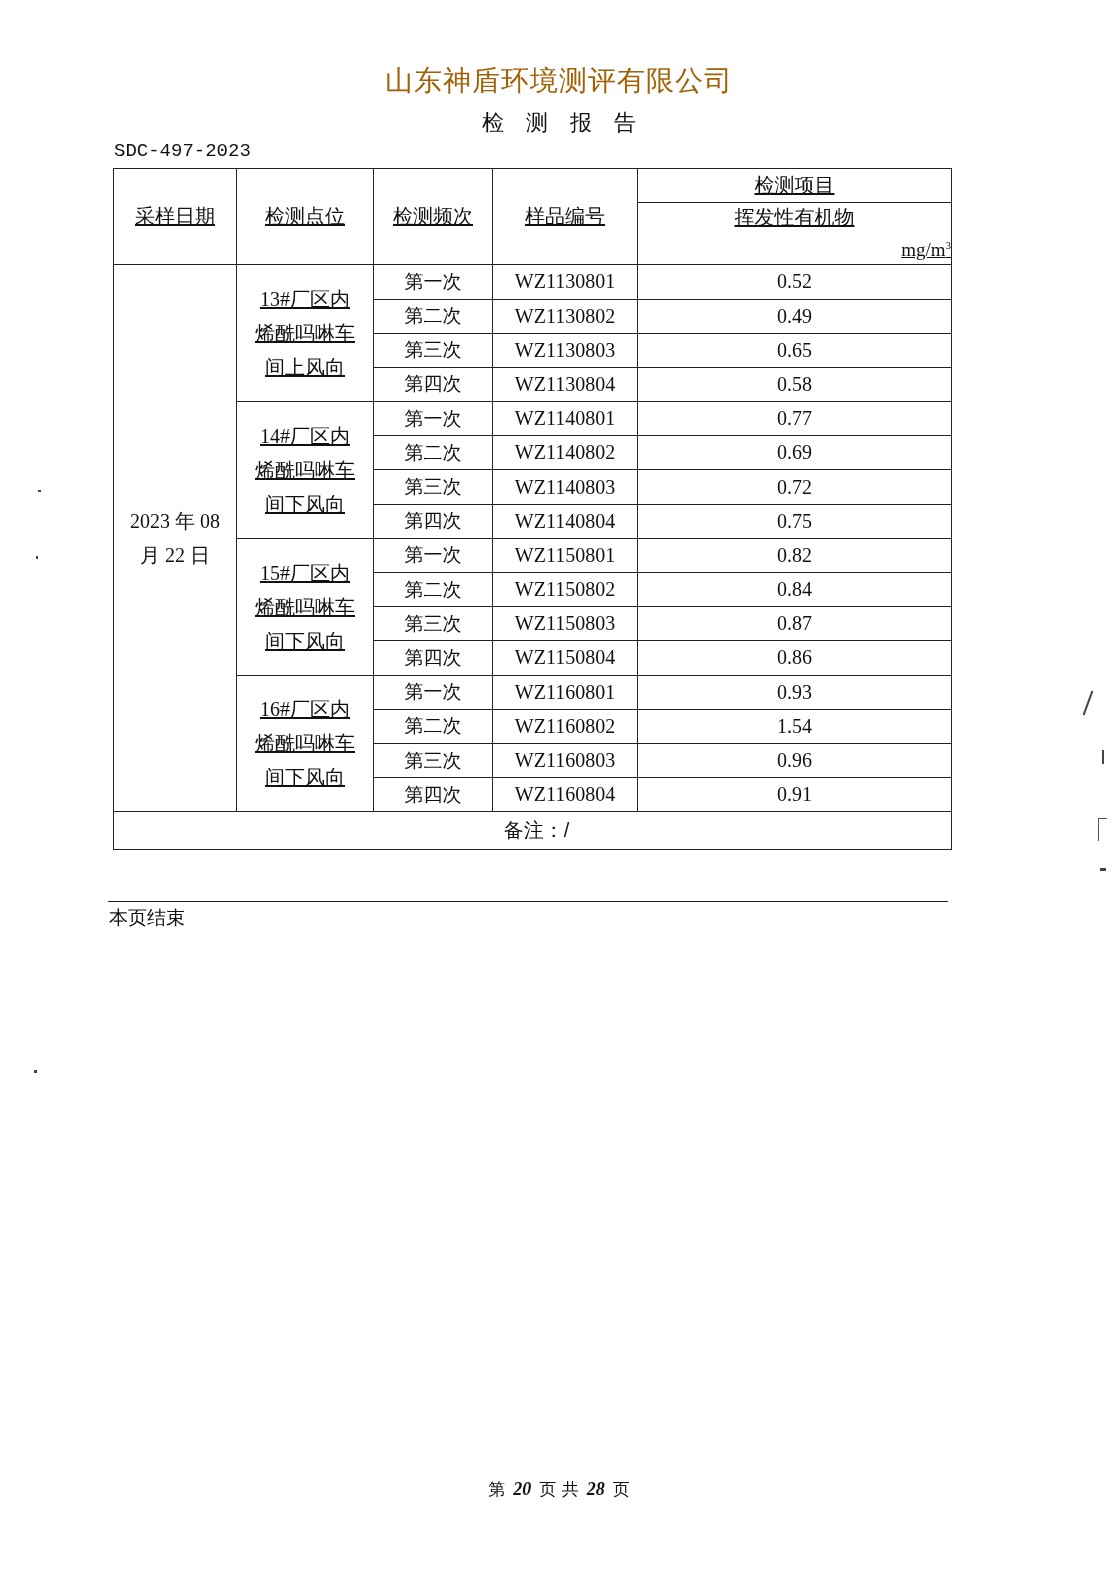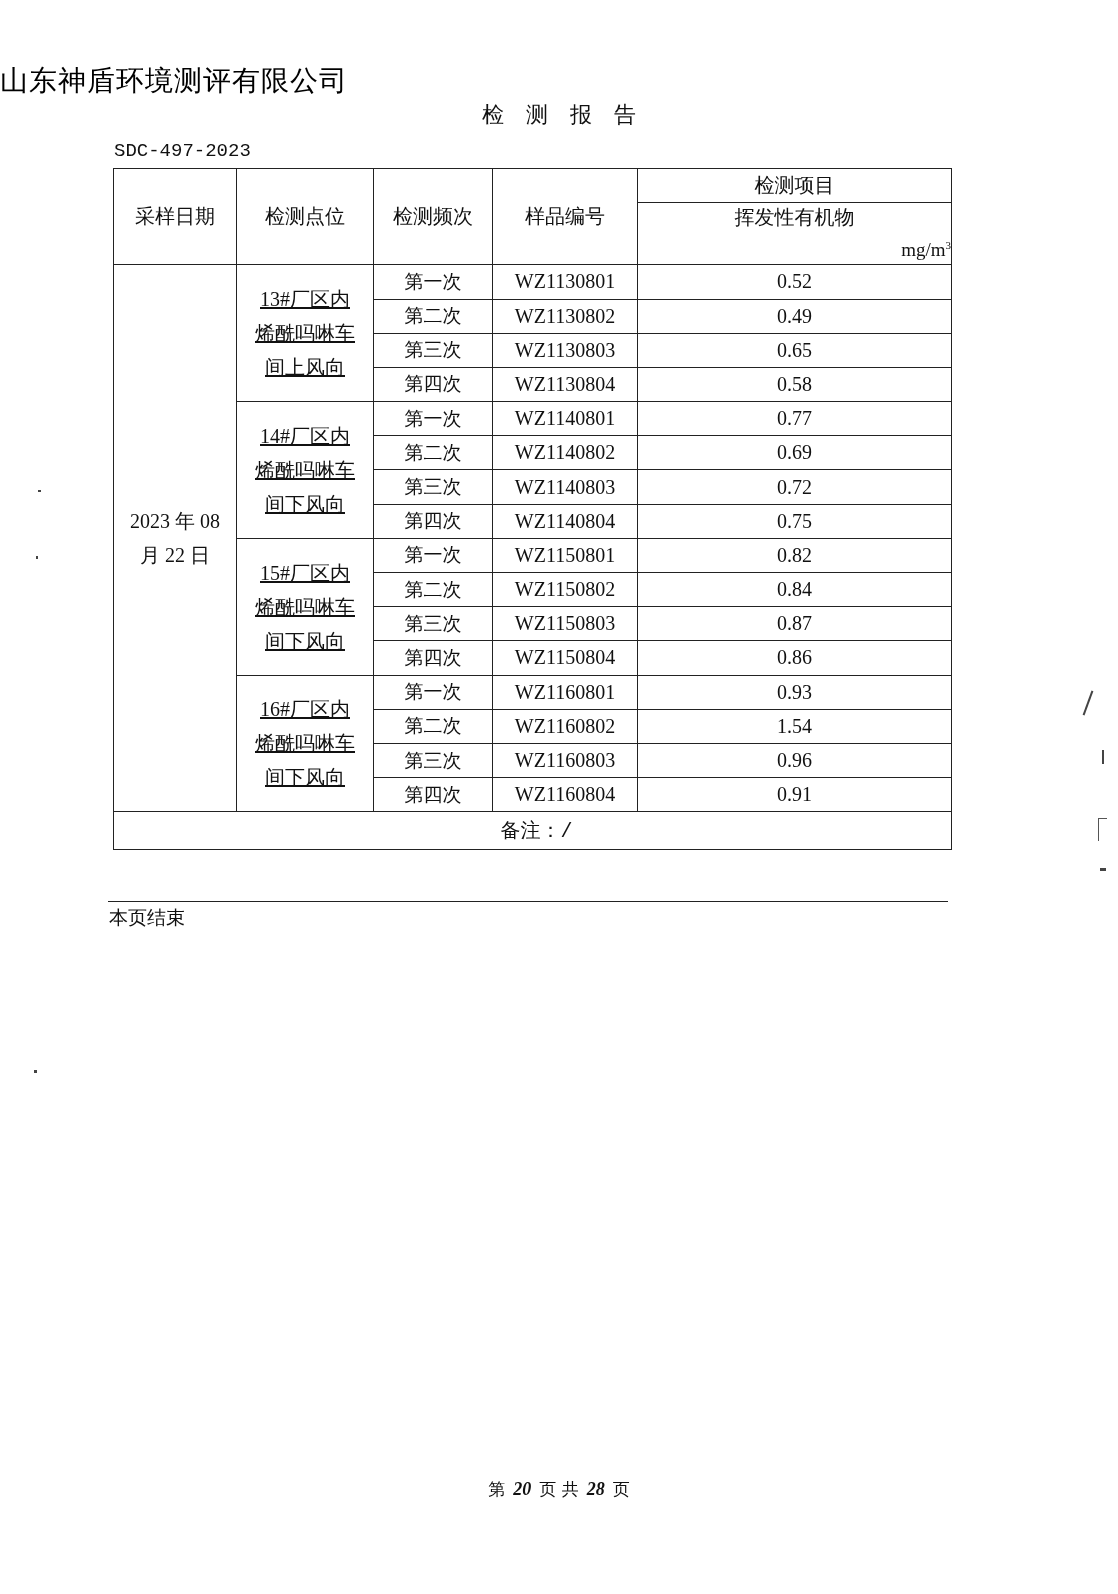--- a/index.html
+++ b/index.html
@@ -1,38 +1,38 @@
 <!DOCTYPE html>
 <html><head>
 <meta charset="utf-8">
 <style>
   html, body { margin: 0; padding: 0; background: #ffffff; }
   body { width: 1118px; height: 1594px; position: relative; overflow: hidden;
          font-family: "DejaVu Serif", "Liberation Serif", serif; color: #111; }
-  .company { position: absolute; left: 0; width: 1118px; top: 62px; 
-             font-family: "DejaVu Sans", sans-serif; font-size: 28px; letter-spacing: 1px; color: #000000; }
-  .subtitle { position: absolute; left: 0; width: 1118px; top: 100px; text-align: center;
+  .company { position: absolute; left: 0; width: 1118px; top: 62px; text-align: center;
+             font-family: "DejaVu Sans", sans-serif; font-size: 28px; letter-spacing: 1px; color: #a16207; }
+  .subtitle { position: absolute; left: 0; width: 1118px; top: 108px; text-align: center;
               font-size: 22px; letter-spacing: 22px; padding-left: 22px; box-sizing: border-box; }
   .docno { position: absolute; left: 114px; top: 140px; font-family: "Liberation Mono", monospace;
            font-size: 19px; }
   table.main { position: absolute; left: 113px; top: 168px; width: 838px; border-collapse: collapse;
                table-layout: fixed; }
   table.main td, table.main th { border: 1.4px solid #222; text-align: center; vertical-align: middle;
                padding: 0; font-weight: normal; font-size: 20px; }
-  table.main th { font-family: "DejaVu Sans", sans-serif; font-size: 20px; }
+  table.main th { font-family: "DejaVu Sans", sans-serif; font-size: 20px; text-decoration: underline; }
   .hdr-top { height: 34px; }
   .hdr-sub { height: 60px; line-height: 28px; }
   .unit { font-family: "Liberation Serif", serif; font-size: 19px; text-align: right; }
   .unit sup { font-size: 11px; }
   tr.data td { height: 33.2px; font-family: "Liberation Serif", serif; font-size: 20px; }
   td.freq { font-family: "DejaVu Sans", sans-serif !important; font-size: 19px !important; margin-top: 18px; }
   td.loc { font-family: "DejaVu Sans", sans-serif; font-size: 19px; line-height: 34px; padding: 0 6px; text-decoration: underline; }
   td.date { font-family: "Liberation Serif", serif; font-size: 20px; line-height: 34px; }
   td.remarks { text-align: center; height: 37px; padding-left: 8px !important;
-               font-family: Liberation Mono, monospace; font-size: 19px; }
+               font-family: Liberation Sans, sans-serif; font-size: 19px; }
   .endline { position: absolute; left: 108px; width: 840px; top: 901px; border-top: 1.4px solid #222; }
   .endtext { position: absolute; left: 109px; top: 905px; font-family: "DejaVu Sans", sans-serif; font-size: 19px; }
   .footer { position: absolute; left: 0; width: 1118px; top: 1478px; text-align: center; font-size: 17px; }
   .footer b { font-family: "Liberation Serif", serif; font-weight: bold; font-size: 18px; font-style: italic; }
   .footer span.sp { display: inline-block; width: 8px; }
   .scanmark { position: absolute; background: #444; }
 </style>
 </head>
 <body>
 

